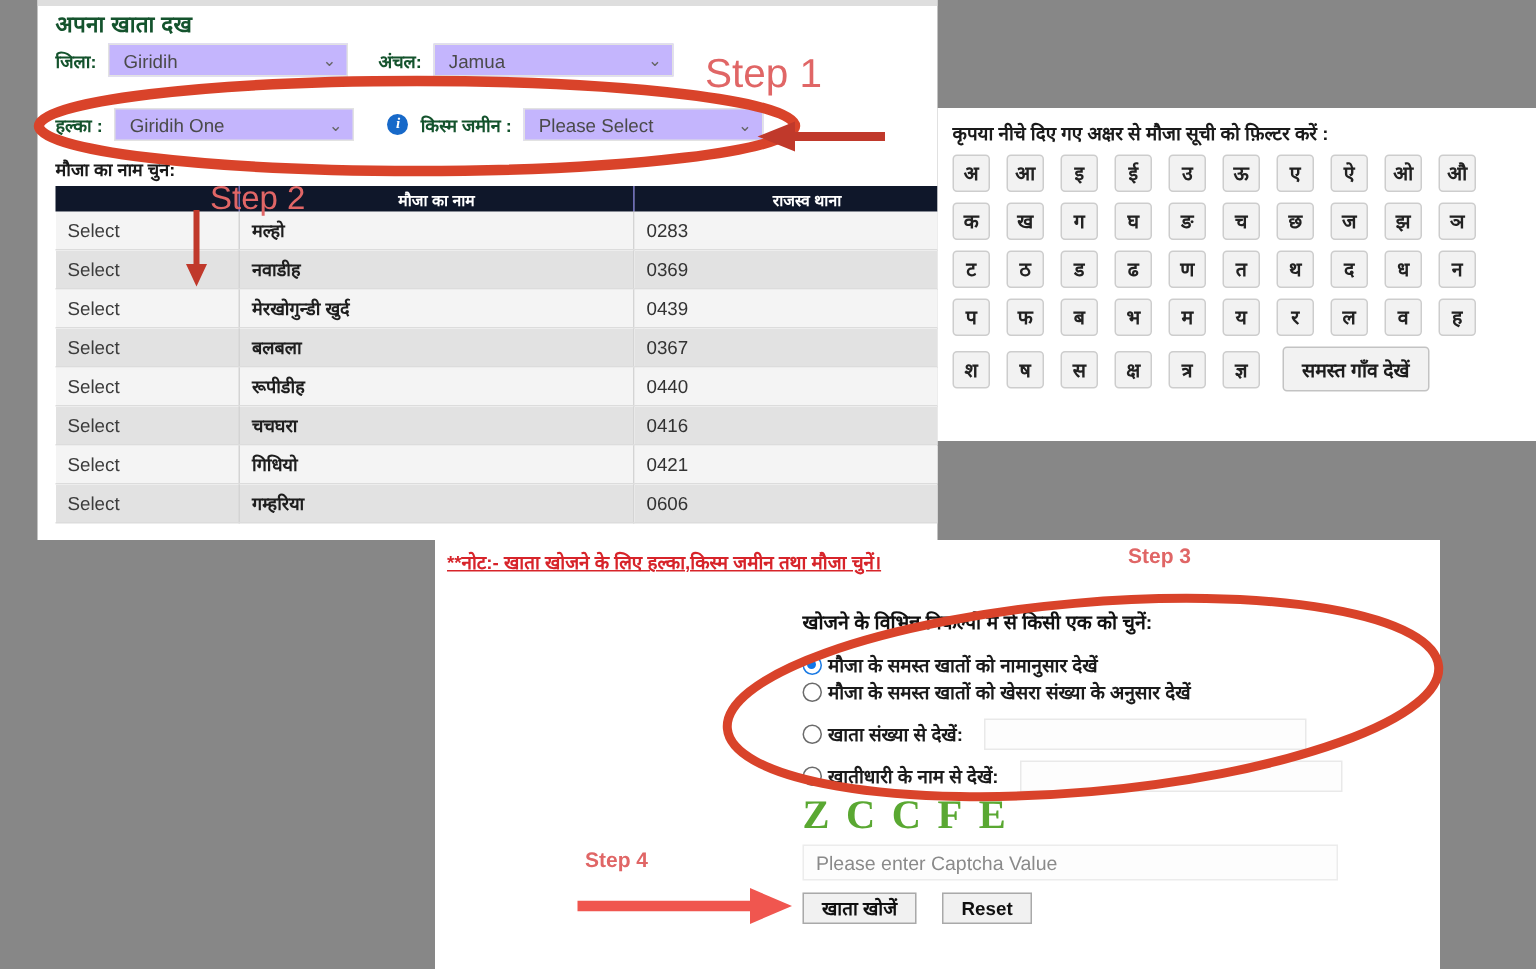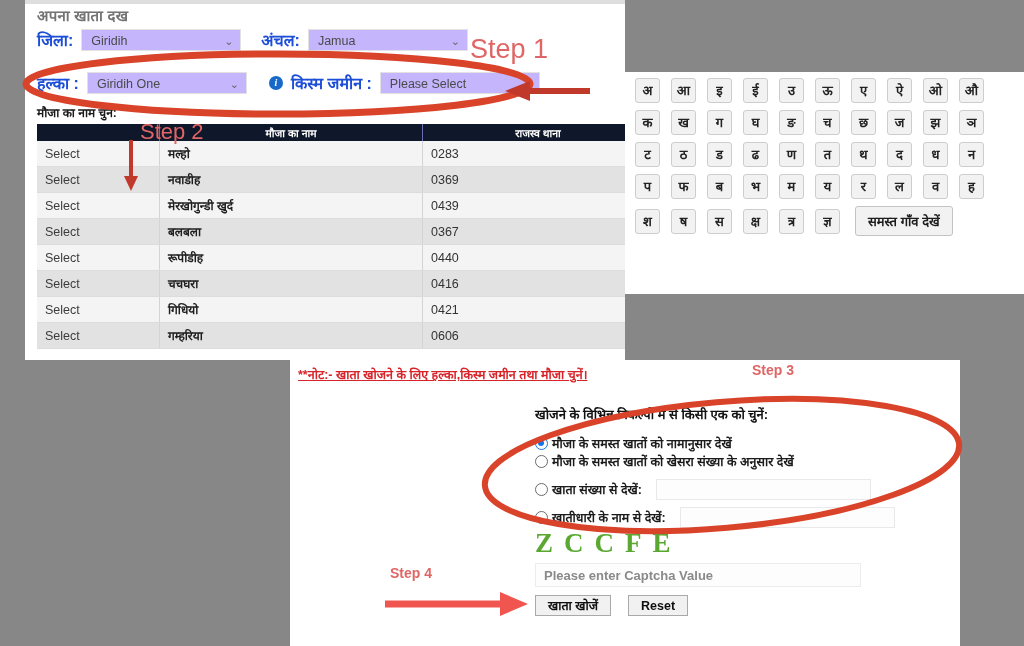--- a/index.html
+++ b/index.html
@@ -28,36 +28,36 @@
     left: 25px;
     top: 0px;
     width: 600px;
     height: 360px;
   }
   #panel-left .topbar {
     height: 4px;
     background: #dedede;
   }
   .page-title {
-    color: #737373;
+    color: #14532d;
     font-weight: bold;
     font-size: 15px;
     padding: 1px 12px 0 12px;
     letter-spacing: .2px;
   }
   .form-row {
     display: flex;
     align-items: center;
     padding: 4px 12px 0 12px;
     gap: 8px;
   }
   .form-row .lbl {
-    font-size: 16px;
-    font-weight: bold;
-    color: #1d4ed8;
+    font-size: 12px;
+    font-weight: bold;
+    color: #14532d;
     white-space: nowrap;
   }
   .sel {
     position: relative;
     background: #c4b5fd;
     border: 1px solid #e2e2e2;
     height: 22px;
     line-height: 22px;
     font-size: 12.5px;
     color: #4a4a4a;
@@ -259,30 +259,29 @@
   .captcha-img {
     padding: 1px 0 0 245px;
     font-family: "Liberation Serif", serif;
     font-size: 27px;
     color: #5aa832;
     font-weight: bold;
     letter-spacing: 11px;
   }
   .captcha-input {
     margin: 4px 0 0 245px;
-    width: 326px;
+    width: 357px;
     height: 24px;
     background: #fdfdfd;
     border: 1px solid #ececec;
     font-size: 13px;
     color: #8a8a8a;
     line-height: 24px;
     padding-left: 8px;
     box-sizing: border-box;
-    font-weight: bold;
   }
   .btn-row {
     display: flex;
     gap: 17px;
     padding: 8px 0 0 245px;
   }
   .btn {
     background: #f1f1f1;
     border: 1px solid #a9a9a9;
     height: 21px;
@@ -397,20 +396,21 @@
           <tr>
             <td class="sel-cell">Select</td>
             <td class="nm">गम्हरिया</td>
             <td>0606</td>
           </tr>
         </tbody>
     </table>
   </div>
 
   <div class="panel" id="panel-right">
+    <div class="filter-title">कृपया नीचे दिए गए अक्षर से मौजा सूची को फ़िल्टर करें :</div>
     <div class="alpha-grid" id="alpha-grid">
         <div class="alpha-row">
           <div class="alpha-key">अ</div>
           <div class="alpha-key">आ</div>
           <div class="alpha-key">इ</div>
           <div class="alpha-key">ई</div>
           <div class="alpha-key">उ</div>
           <div class="alpha-key">ऊ</div>
           <div class="alpha-key">ए</div>
           <div class="alpha-key">ऐ</div>

